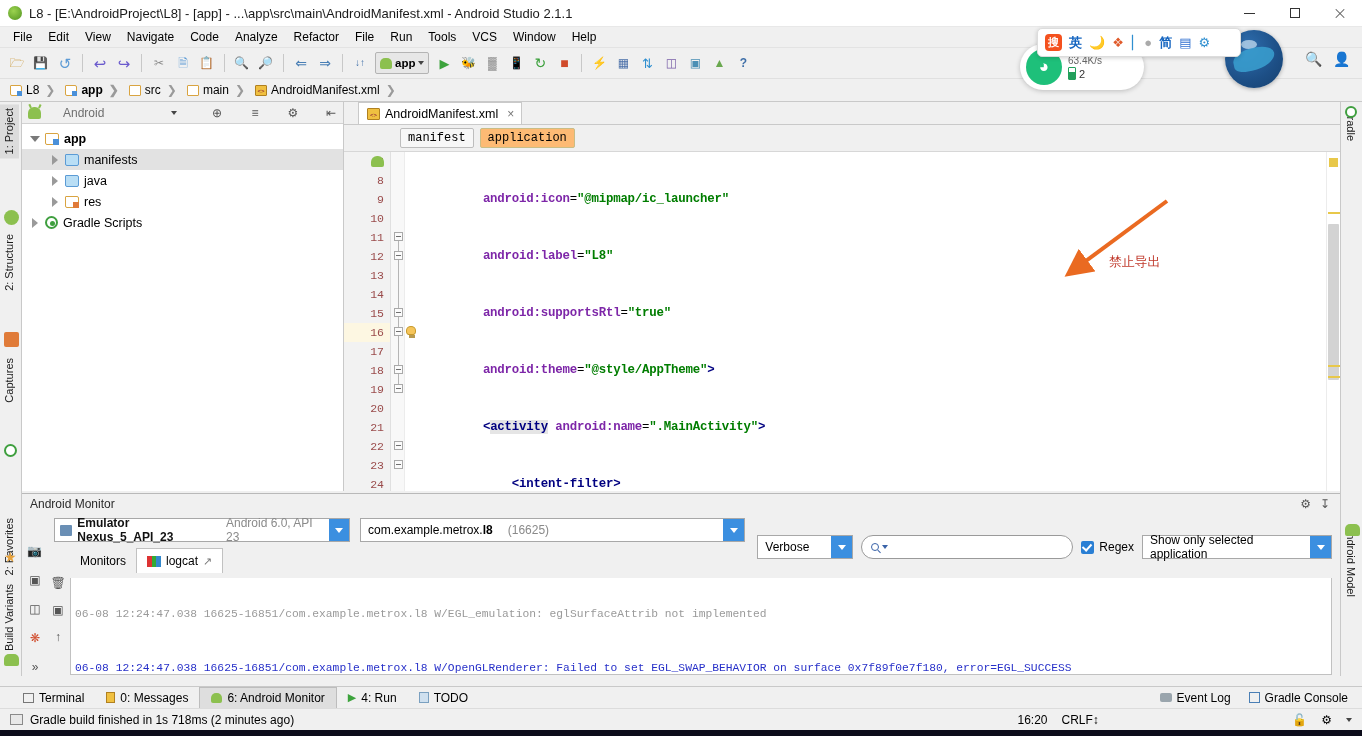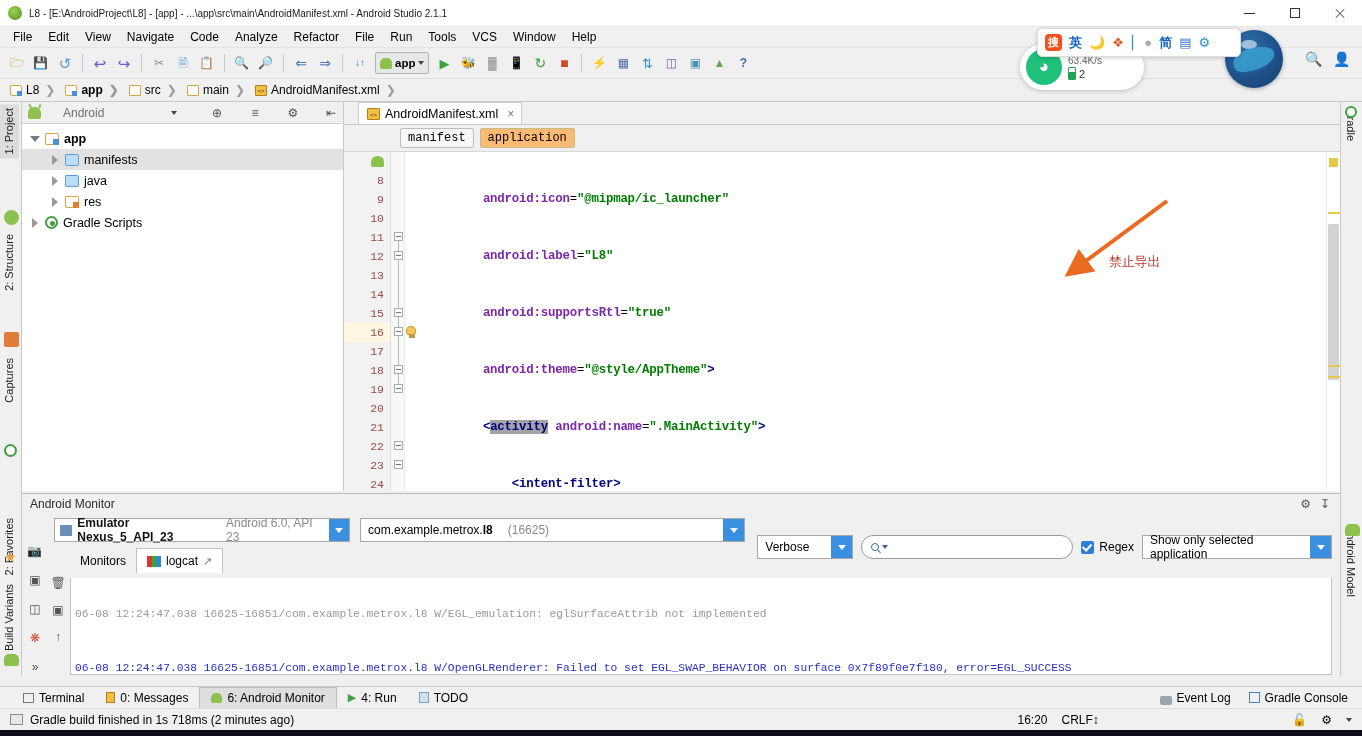--- a/index.html
+++ b/index.html
@@ -20,21 +20,21 @@
     background:#ffffff;
     display:flex; align-items:center;
     border-bottom:1px solid #e8e8e8;
   }
   .title-icon {
     width:14px; height:14px; margin-left:8px; margin-right:7px;
     border-radius:50%;
     background: radial-gradient(circle at 40% 35%, #9bd34f 0%, #5c9c26 85%);
     flex:none;
   }
-  .title-text { font-size:10px; color:#1a1a1a; white-space:nowrap; }
+  .title-text { font-size:13px; color:#1a1a1a; white-space:nowrap; }
   .winbtns { margin-left:auto; display:flex; height:27px; }
   .winbtn {
     width:45px; height:27px; display:flex; align-items:center; justify-content:center;
     font-size:13px; color:#333;
   }
   .wb-min { width:11px; height:1px; background:#333; }
   .wb-max { width:10px; height:10px; border:1px solid #333; }
   .wb-close { position:relative; width:11px; height:11px; }
   .wb-close:before, .wb-close:after {
     content:""; position:absolute; left:0; top:5px; width:12px; height:1px; background:#5b5b5b;
@@ -170,21 +170,21 @@
   .codetext {
     flex:1; position:relative;
     font-family:"Liberation Mono", monospace; font-size:12.4px; line-height:19px; white-space:pre;
     letter-spacing:-0.2px;
   }
   .cline { height:19px; padding-left:6px; }
   .t-tag { color:#000080; font-weight:bold; }
   .t-attr { color:#7d26a8; font-weight:bold; }
   .t-val { color:#007d00; font-weight:bold; }
   .t-plain { color:#000000; }
-  .sel-blue { background:#a3a3a3; }
+  .sel-blue { background:#e5e5e5; }
   .bulb {
     position:absolute; width:11px; height:13px;
   }
   .bulb .g { width:10px;height:9px;border-radius:50% 50% 40% 40%;background:#f6c55a;border:1px solid #c79a2b; }
   .bulb .b { width:6px;height:3px;margin:0 auto;background:#b99a4f; }
   .droid-gutter {
     position:absolute; width:13px; height:11px; background:#8cc04f; border-radius:6px 6px 2px 2px;
   }
   
   .markbar { width:14px; background:#ffffff; border-left:1px solid #ececec; flex:none; position:relative; }
@@ -677,21 +677,21 @@
     </div>
     <div class="btab">
       <span style="color:#3da33d;font-size:11px">▶</span>
       <span>4: Run</span>
     </div>
     <div class="btab">
       <span style="width:10px;height:11px;background:#cfe0ef;border:1px solid #7aa0c0;display:inline-block"></span>
       <span>TODO</span>
     </div>
     <div class="btm-right">
-      <span style="display:flex;align-items:flex-end;gap:5px">
+      <span style="display:flex;align-items:center;gap:5px">
         <span style="width:12px;height:9px;background:#9aa5ad;border-radius:2px;display:inline-block"></span>
         <span>Event Log</span>
       </span>
       <span style="display:flex;align-items:center;gap:5px">
         <span style="width:11px;height:11px;border:1.3px solid #4a7fb5;display:inline-block"></span>
         <span>Gradle Console</span>
       </span>
     </div>
   </div>
 

